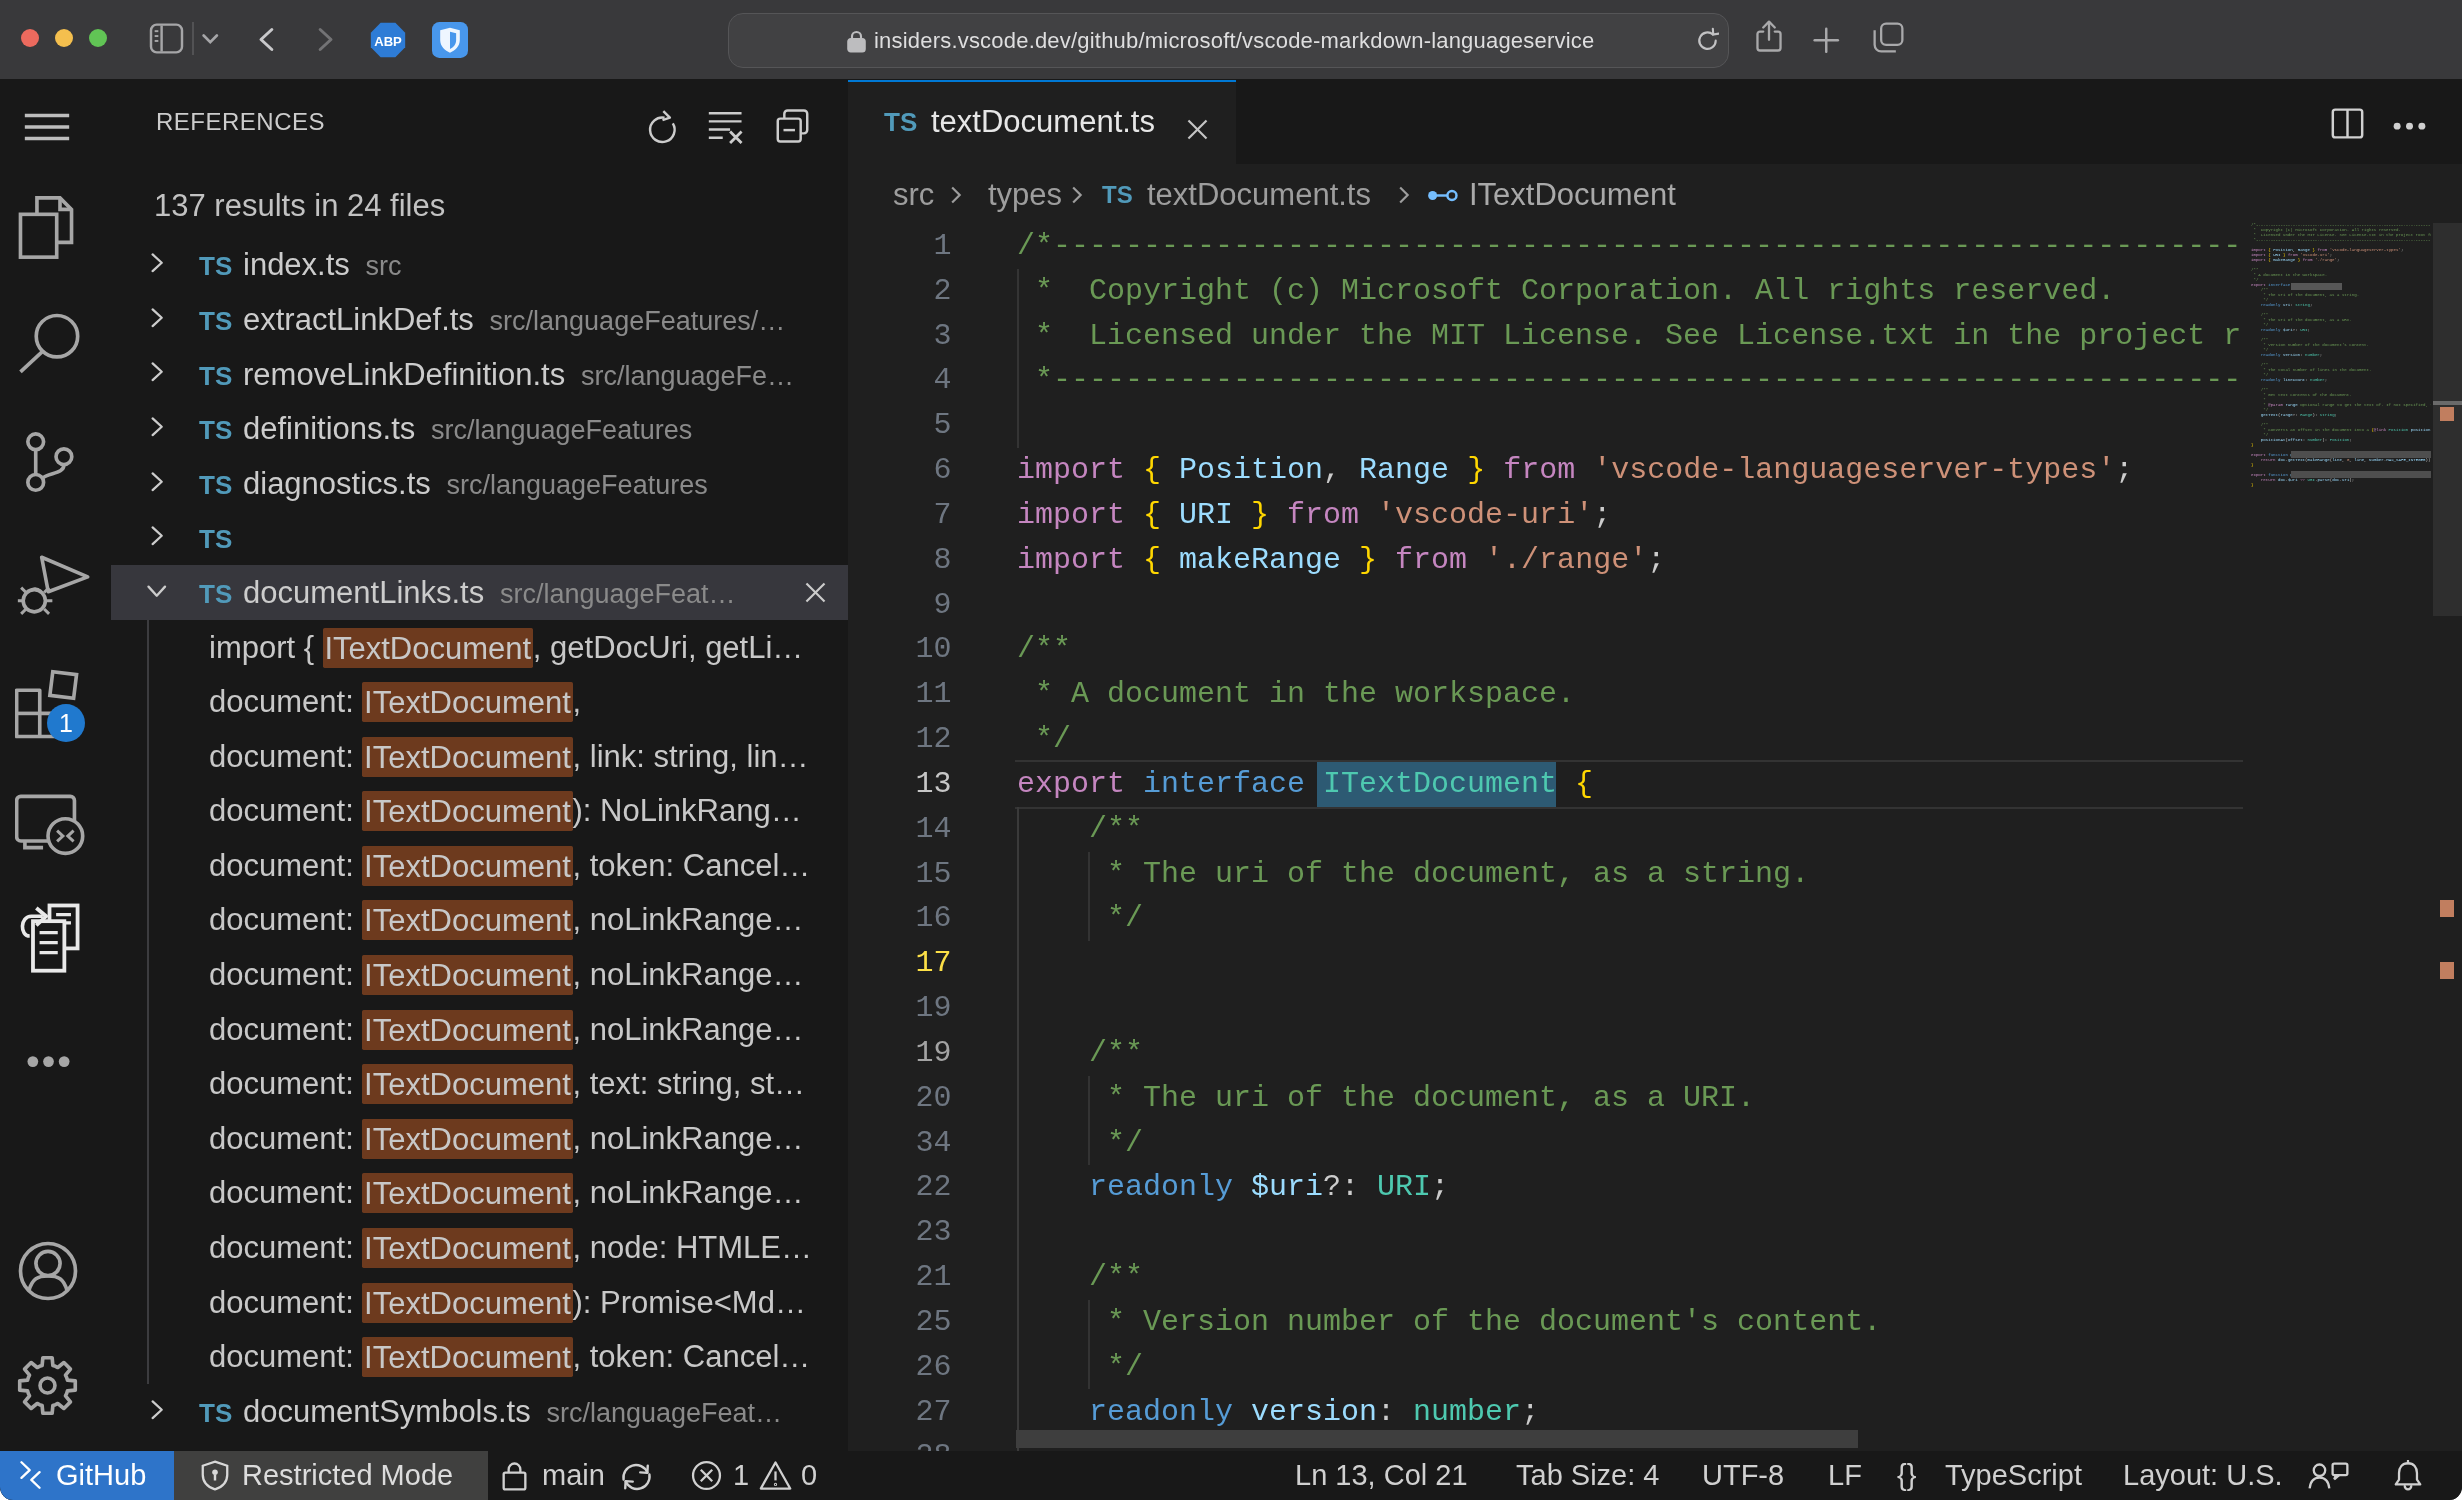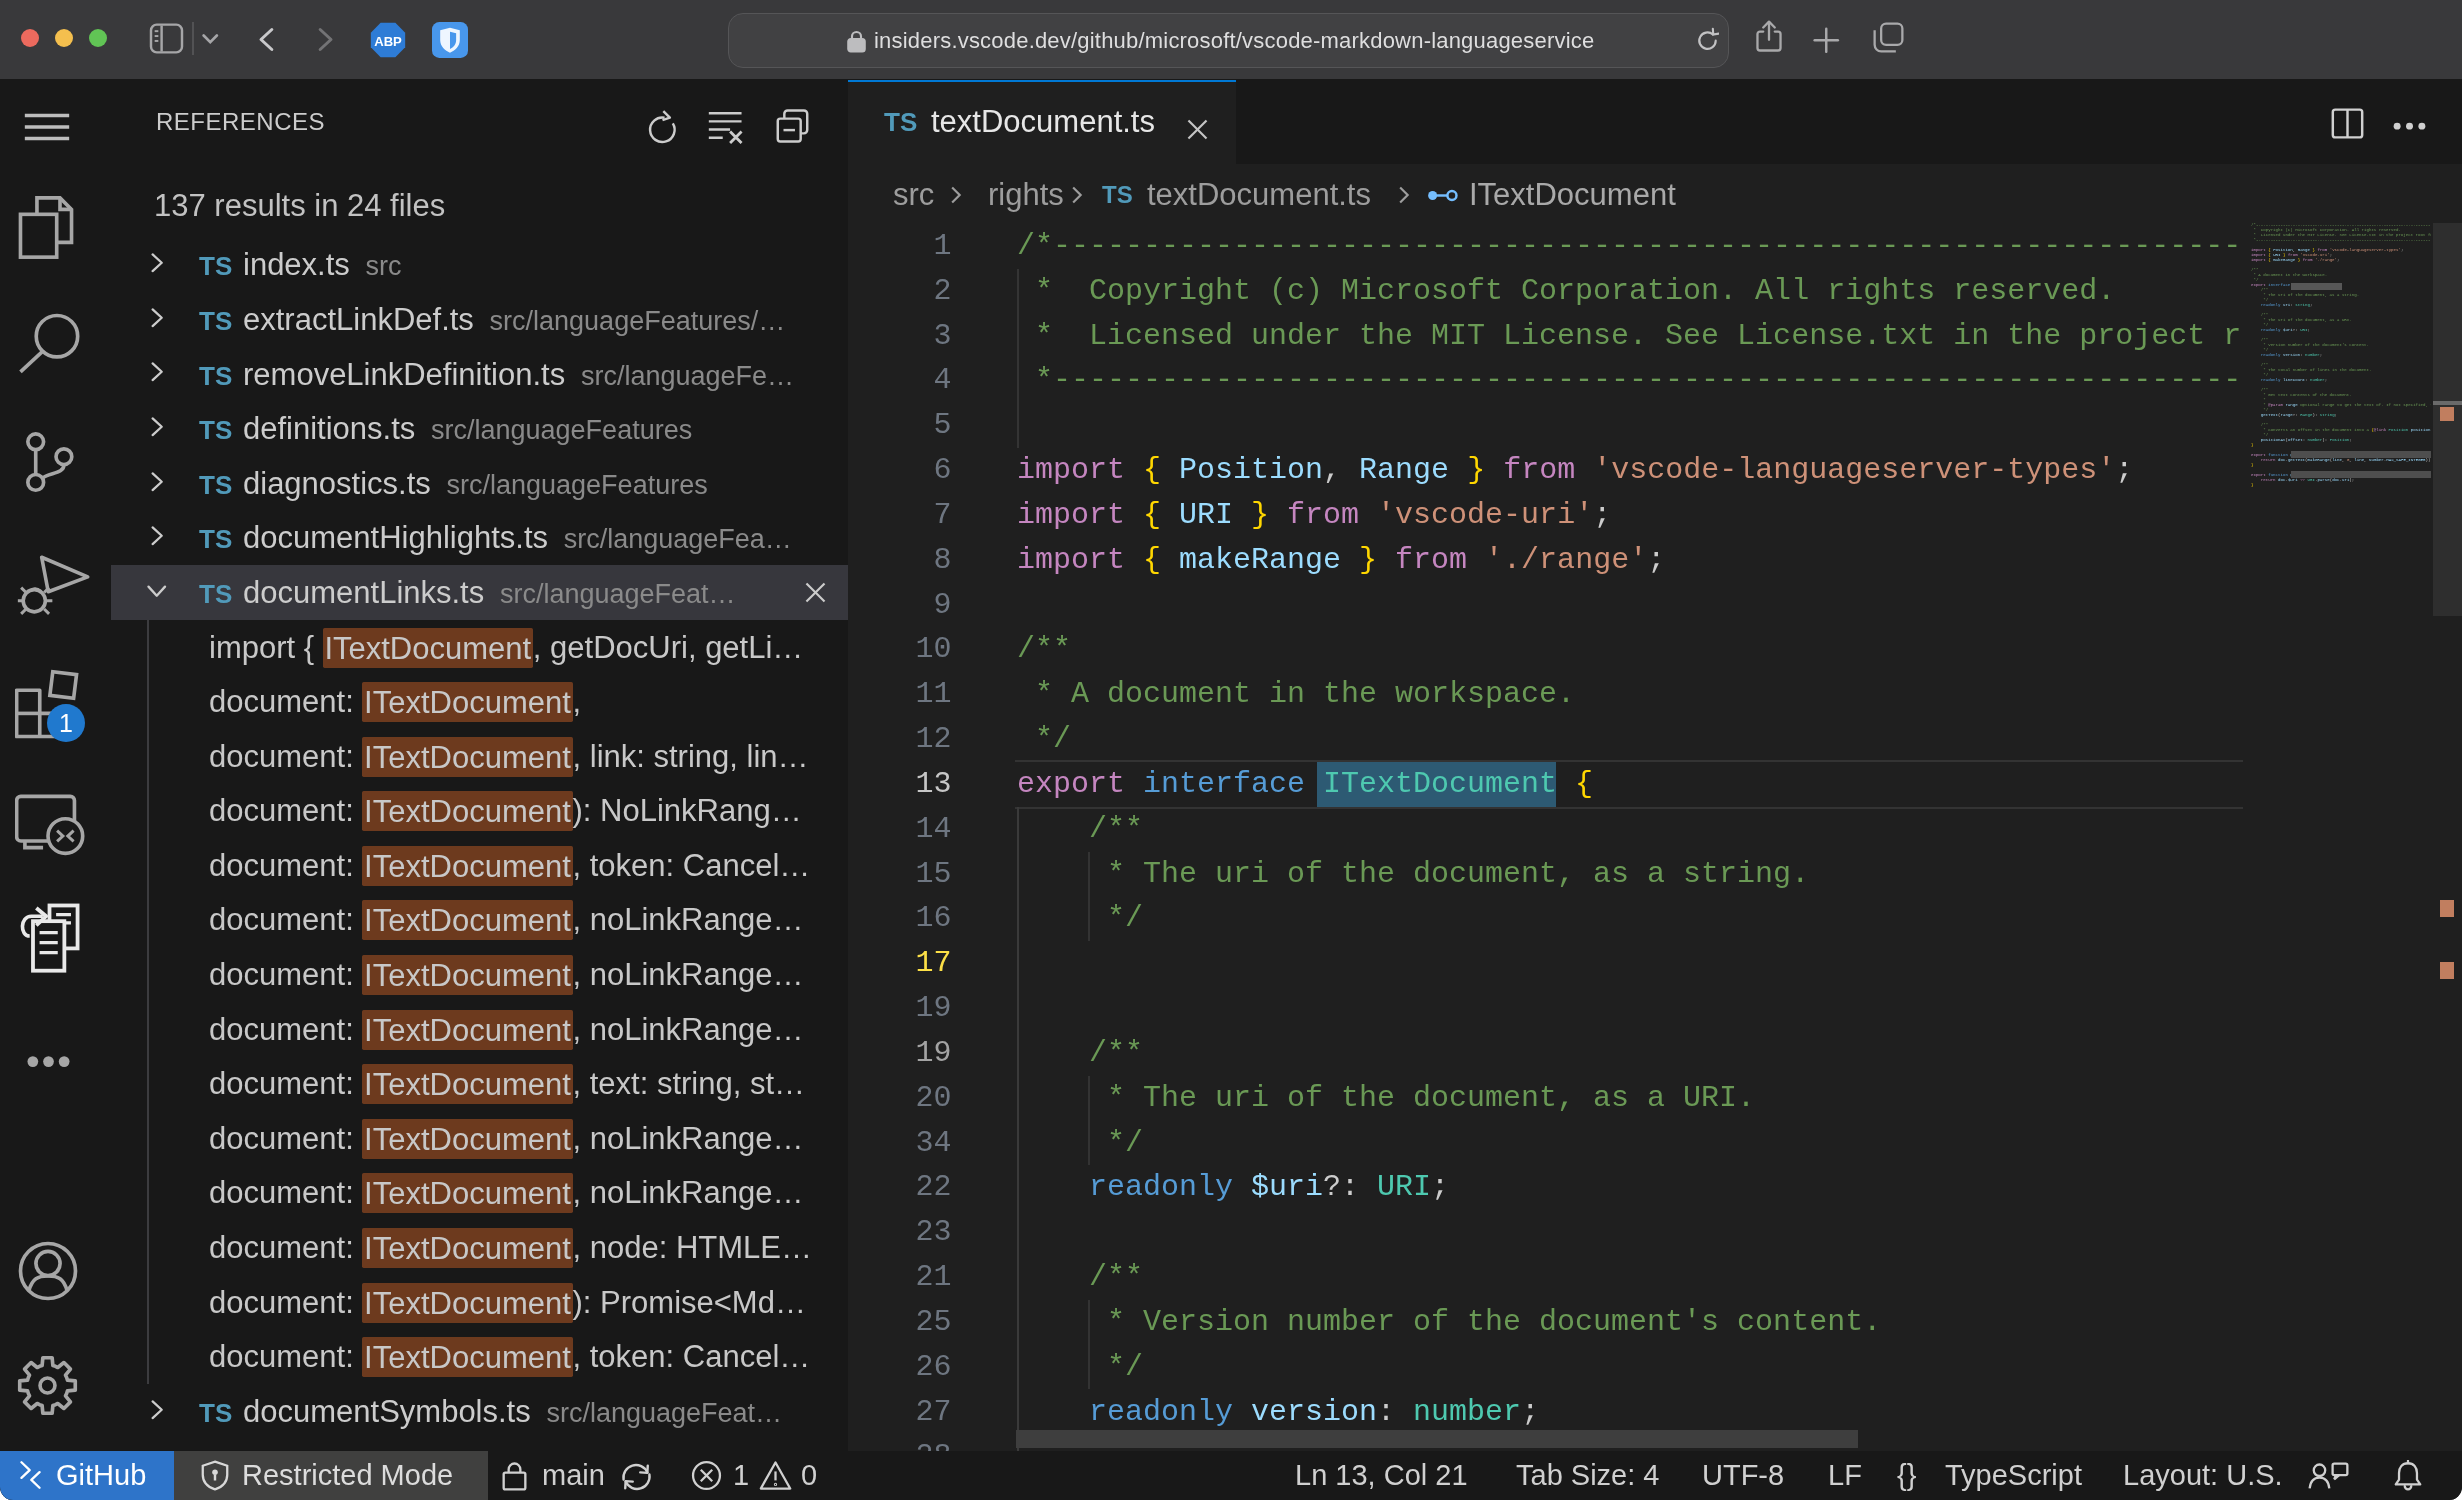--- a/index.html
+++ b/index.html
@@ -168,21 +168,20 @@
 <div class="row" style="top:401px;left:243px">definitions.ts<span class="dir" style="margin-left:15.7px">src/languageFeatures</span></div>
 <svg class="abs" style="left:146px;top:471px" width="21.5" height="21.5" viewBox="0 0 26 26" fill="none" stroke="#cccccc" stroke-width="2.8" stroke-linecap="round" stroke-linejoin="round">
       <polyline points="8,3 19,13 8,23"></polyline>
     </svg>
 <div class="row" style="top:456px;left:199px"><span class="badge">TS</span></div>
 <div class="row" style="top:456px;left:243px">diagnostics.ts<span class="dir" style="margin-left:15.7px">src/languageFeatures</span></div>
 <svg class="abs" style="left:146px;top:525px" width="21.5" height="21.5" viewBox="0 0 26 26" fill="none" stroke="#cccccc" stroke-width="2.8" stroke-linecap="round" stroke-linejoin="round">
       <polyline points="8,3 19,13 8,23"></polyline>
     </svg>
 <div class="row" style="top:510px;left:199px"><span class="badge">TS</span></div>
-<div class="row" style="top:510px;left:243px">documentHighlights.ts<span class="dir" style="margin-left:15.7px">src/languageFea…</span></div>
 <div class="abs" style="left:111px;top:565px;width:737px;height:55px;background:#37373d"></div>
 <svg class="abs" style="left:146px;top:580px" width="21.5" height="21.5" viewBox="0 0 26 26" fill="none" stroke="#cccccc" stroke-width="2.8" stroke-linecap="round" stroke-linejoin="round">
       <polyline points="8,3 19,13 8,23" transform="rotate(90 13 13)"></polyline>
     </svg>
 <div class="row" style="top:565px;left:199px"><span class="badge">TS</span></div>
 <div class="row" style="top:565px;left:243px">documentLinks.ts<span class="dir" style="margin-left:15.7px">src/languageFeat…</span></div>
 <svg class="abs" style="left:804px;top:581px" width="23" height="23" viewBox="0 0 28 28" stroke="#cccccc" stroke-width="2.6">
       <line x1="3" y1="3" x2="25" y2="25"></line>
       <line x1="25" y1="3" x2="3" y2="25"></line>
     </svg>
@@ -221,21 +220,21 @@
     </svg>
 <svg class="abs" style="left:2393px;top:122px" width="33" height="8.3" viewBox="0 0 40 10">
       <circle cx="5" cy="5" r="4.2" fill="#d0d0d0"></circle>
       <circle cx="20" cy="5" r="4.2" fill="#d0d0d0"></circle>
       <circle cx="35" cy="5" r="4.2" fill="#d0d0d0"></circle>
     </svg>
 <div class="abs" style="left:893px;top:165px;height:60px;line-height:60px;font-size:31px;color:#9d9d9d">src</div>
 <svg class="abs" style="left:948px;top:185px" width="15" height="20" viewBox="0 0 18 24" fill="none" stroke="#9d9d9d" stroke-width="2.6">
       <polyline points="5,3 14,12 5,21"></polyline>
     </svg>
-<div class="abs" style="left:988px;top:165px;height:60px;line-height:60px;font-size:31px;color:#9d9d9d">rights</div>
+<div class="abs" style="left:988px;top:165px;height:60px;line-height:60px;font-size:31px;color:#9d9d9d">types</div>
 <svg class="abs" style="left:1069px;top:185px" width="15" height="20" viewBox="0 0 18 24" fill="none" stroke="#9d9d9d" stroke-width="2.6">
       <polyline points="5,3 14,12 5,21"></polyline>
     </svg>
 <div class="abs" style="left:1102px;top:165px;height:60px;line-height:60px;font-size:31px;color:#9d9d9d;font-weight:700;color:#519aba;font-size:24px">TS</div>
 <div class="abs" style="left:1147px;top:165px;height:60px;line-height:60px;font-size:31px;color:#9d9d9d">textDocument.ts</div>
 <svg class="abs" style="left:1396px;top:185px" width="15" height="20" viewBox="0 0 18 24" fill="none" stroke="#9d9d9d" stroke-width="2.6">
       <polyline points="5,3 14,12 5,21"></polyline>
     </svg>
 <svg class="abs" style="left:1426px;top:184px" width="33" height="23" viewBox="0 0 40 28" fill="none" stroke="#75beff" stroke-width="3">
       <circle cx="8" cy="14" r="5.5" fill="#75beff" stroke="none"></circle>

